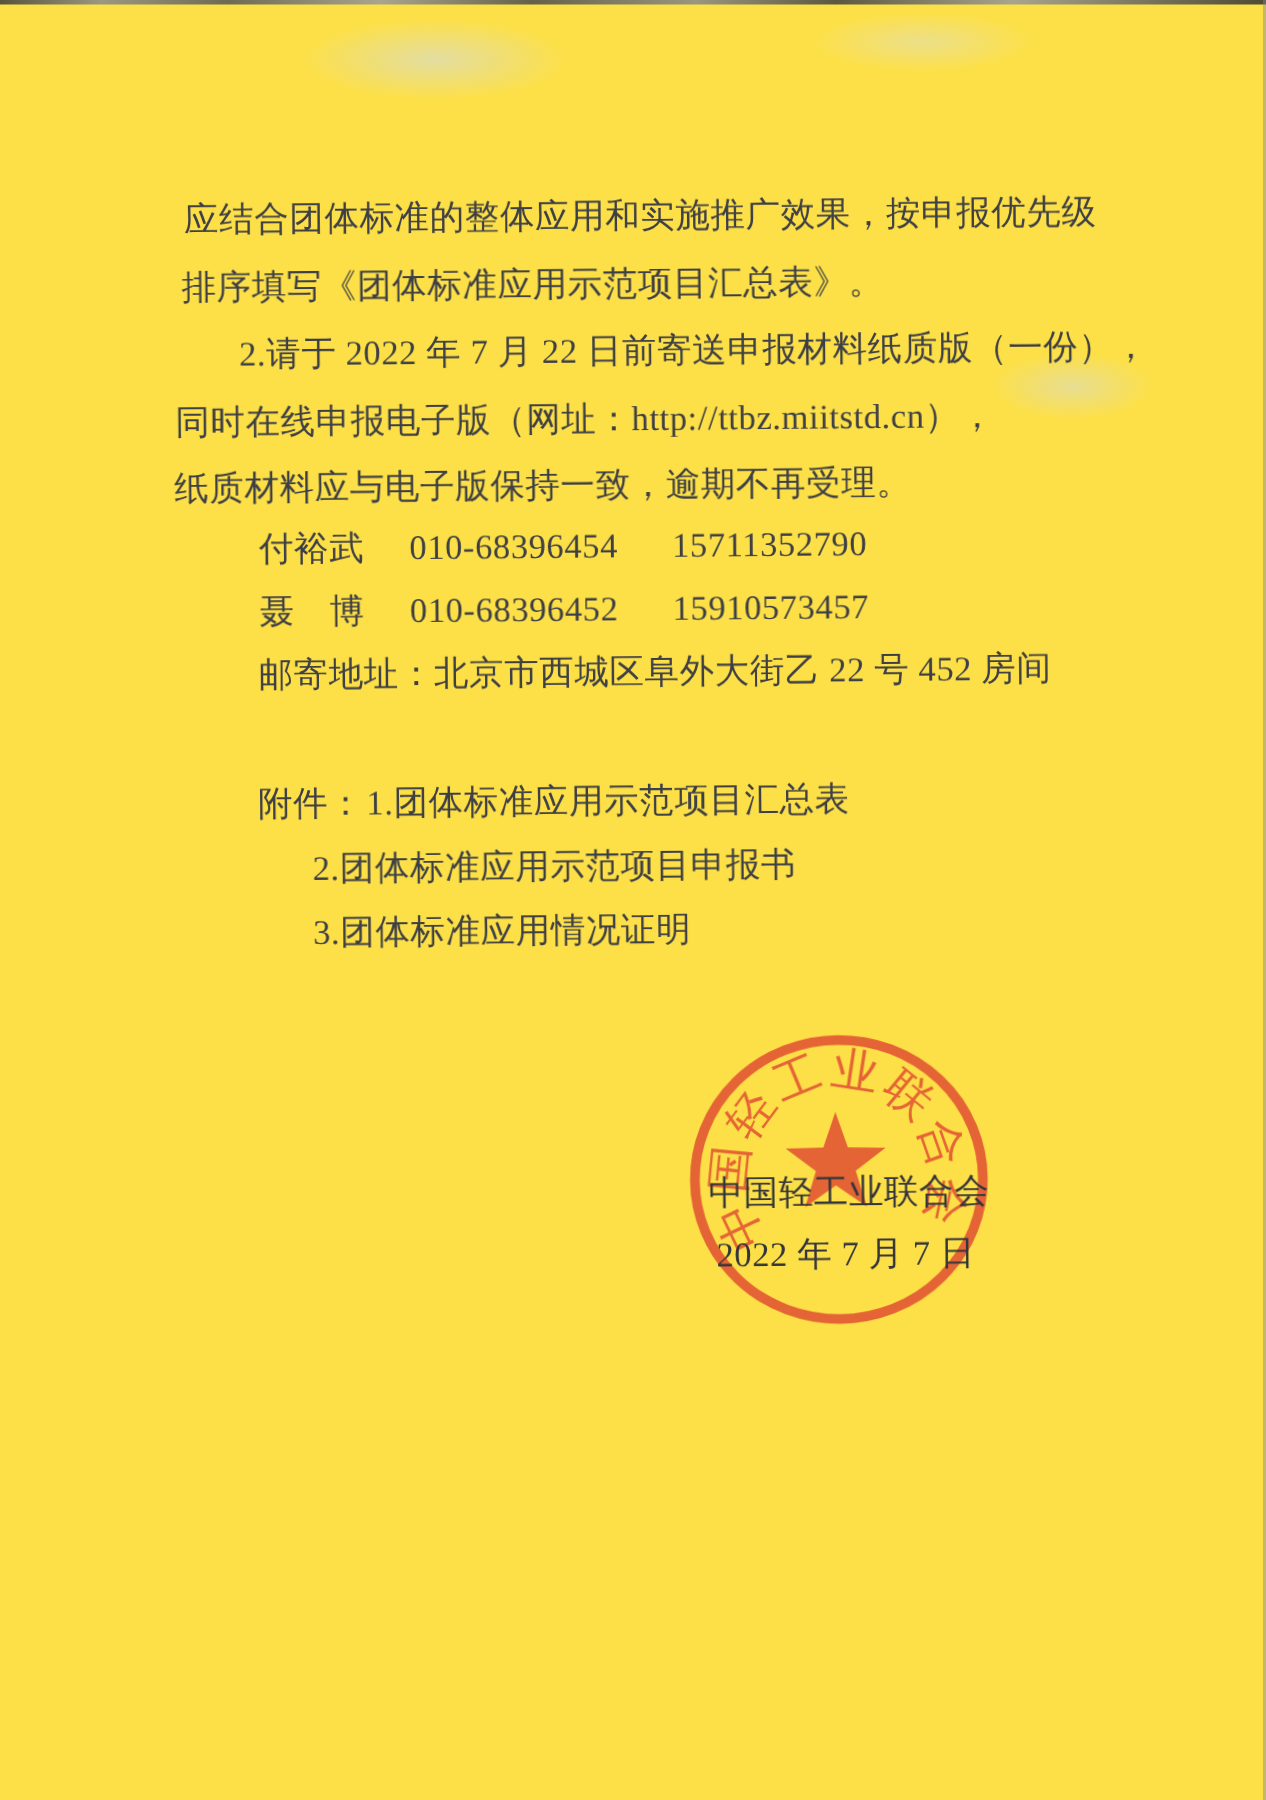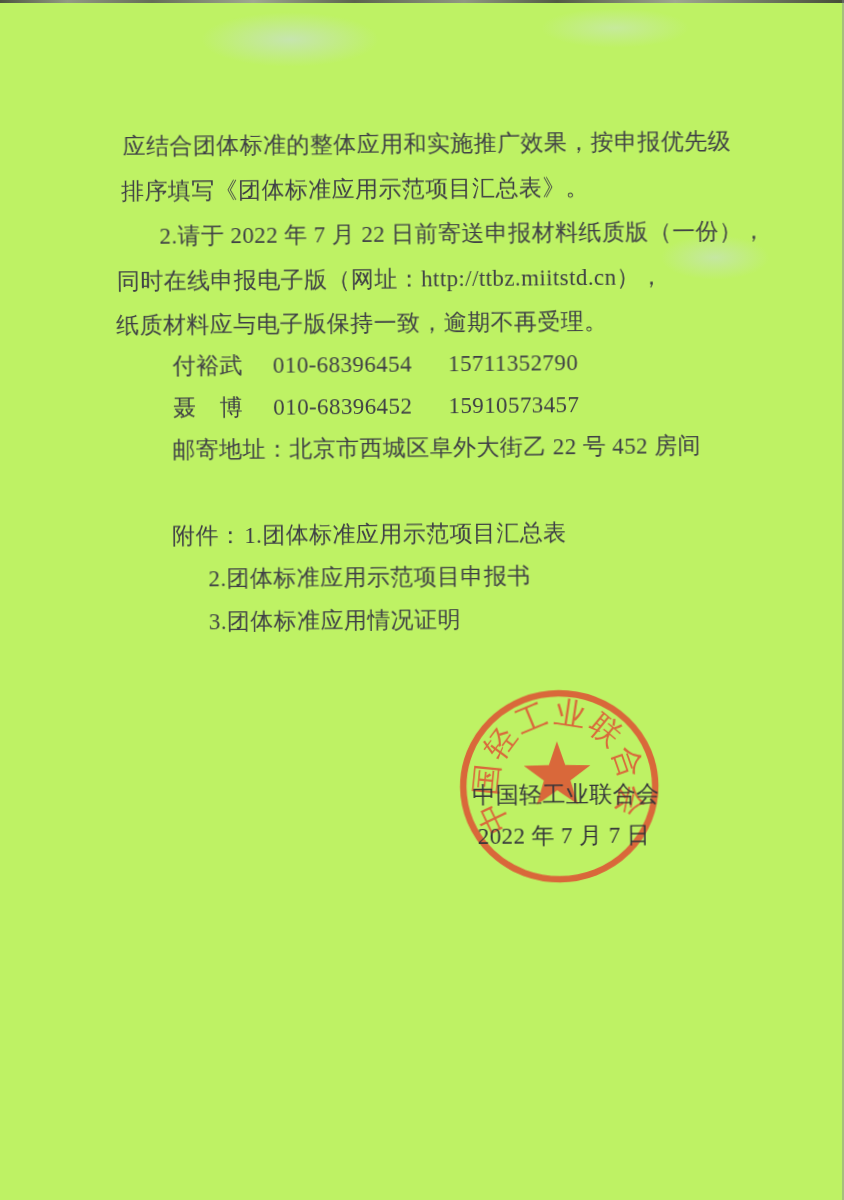--- a/index.html
+++ b/index.html
@@ -4,21 +4,21 @@
 <style>
   html, body {
     margin: 0;
     padding: 0;
     background: #ffffff;
   }
   .page {
     position: relative;
     width: 844px;
     height: 1200px;
-    background: #bef264;
+    background: #fde047;
     overflow: hidden;
     font-family: "Liberation Serif", "DejaVu Serif", serif;
     text-align: center;
   }
   
   .scan-edge-top {
     position: absolute;
     top: 0; left: 0;
     width: 100%; height: 3px;
     background: linear-gradient(90deg,

